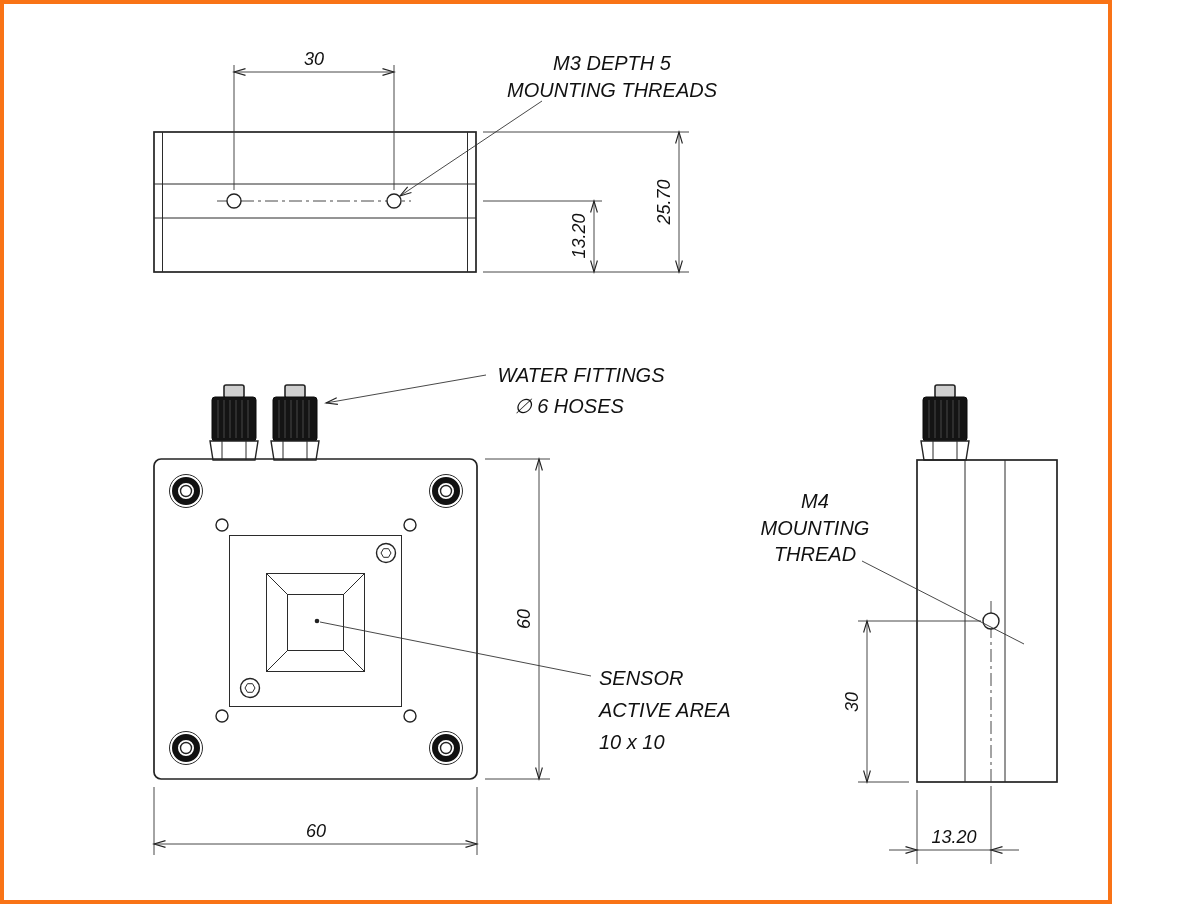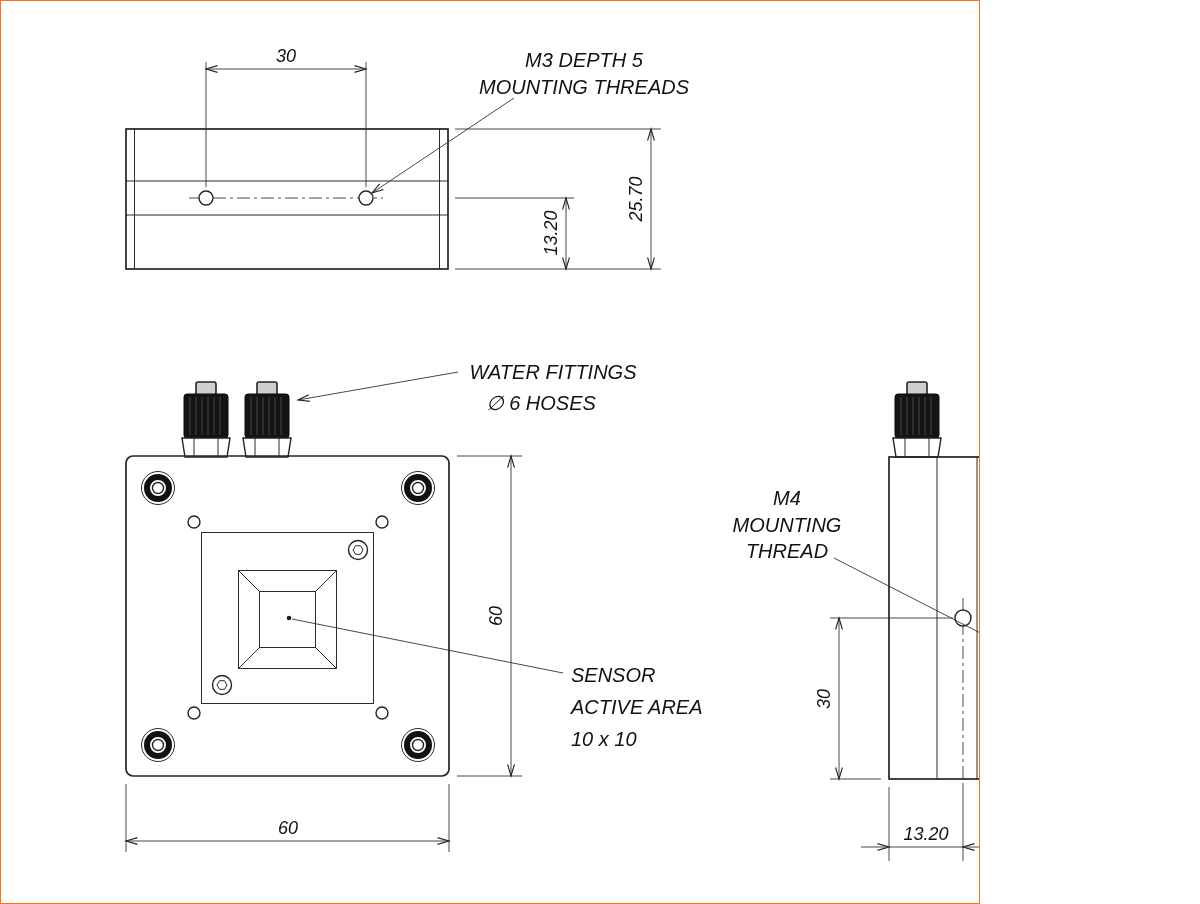--- a/index.html
+++ b/index.html
@@ -1,23 +1,24 @@
 <!DOCTYPE html>
 <html><head>
 <meta charset="utf-8">
 <style>
   html,body{margin:0;padding:0;background:#fff;}
   .canvas{
     position:relative;
-    width:980px;height:904px;
+    width:1112px;height:904px;
     background:#ffffff;
-    border:1px solid #f97316;
+    border:4px solid #f97316;
     box-sizing:border-box;
     font-family:"Liberation Sans",sans-serif;
     overflow:hidden;
+    padding-left:25px;
   }
   svg{display:block}
   svg text{
     font-family:"Liberation Sans",sans-serif;
     font-style:italic;
     fill:#111;
   }
   .lbl{font-size:20px;}
   .dimtxt{font-size:18px;}
   .outline{fill:none;stroke:#232323;stroke-width:1.7;}

